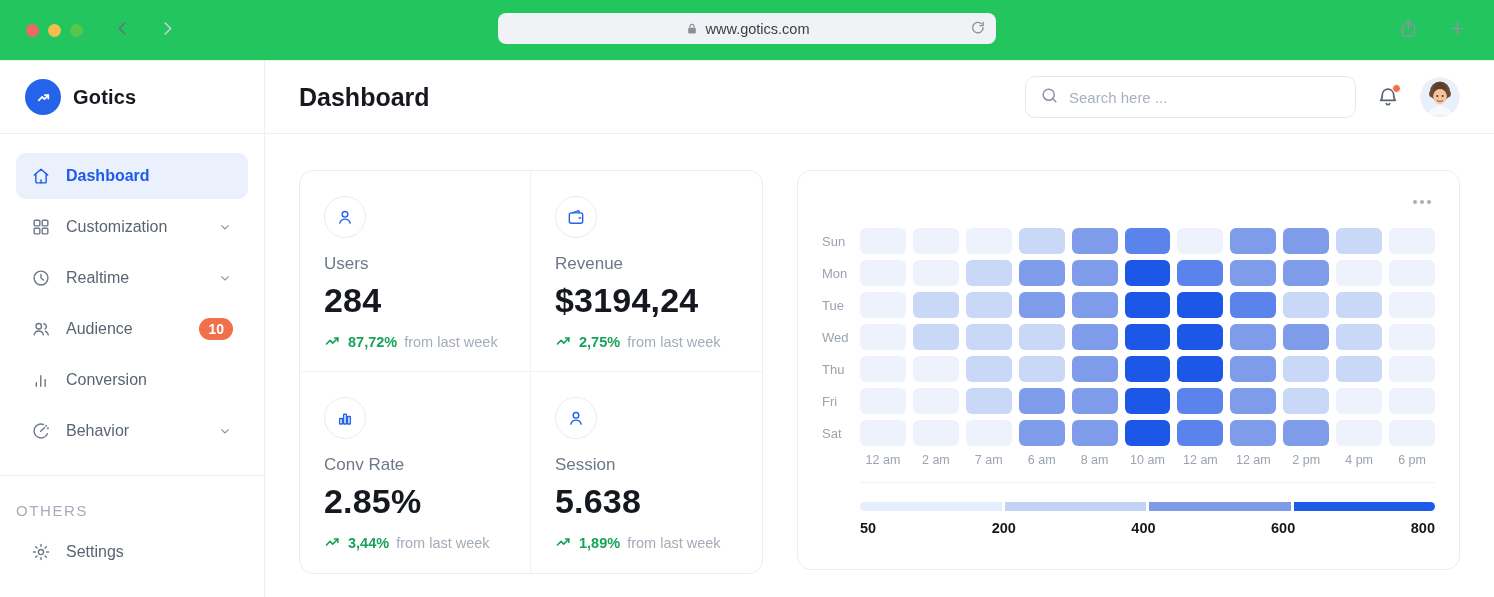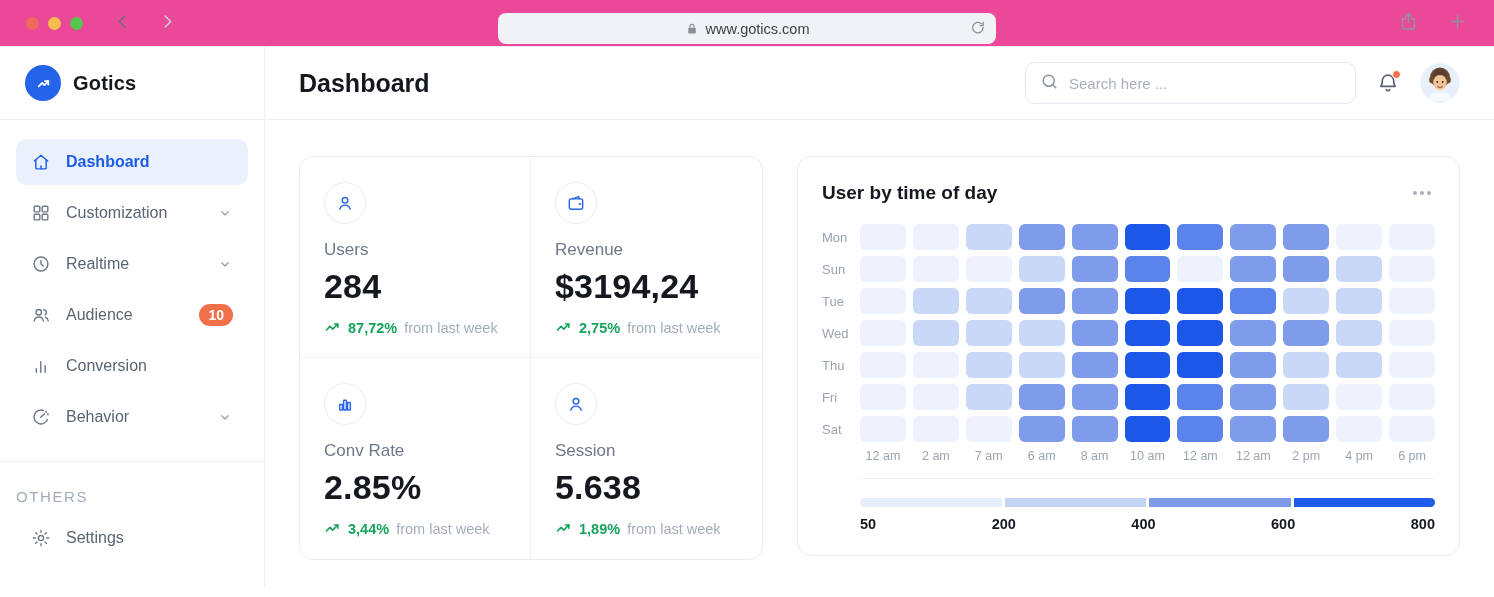--- a/index.html
+++ b/index.html
@@ -1,21 +1,21 @@
 <!DOCTYPE html>
 <html><head>
 <meta charset="utf-8">
 <style>
   * { margin:0; padding:0; box-sizing:border-box; }
   html,body { width:1494px; height:597px; overflow:hidden; background:#fff;
     font-family:"Liberation Sans", sans-serif; color:#15181E; }
 
   
-  .chrome { position:relative; height:47px; display:flex; align-items:center;
-    padding:0 26px; border-bottom:1px solid #ECEEF1; background:#ec4899; }
+  .chrome { position:relative; height:61px; display:flex; align-items:center;
+    padding:0 26px; border-bottom:1px solid #ECEEF1; background:#22c55e; }
   .lights { display:flex; gap:9px; }
   .light { width:13px; height:13px; border-radius:50%; cursor:pointer; }
   .light.red{background:#EE6A5F}.light.yellow{background:#F5BD4F}.light.green{background:#57C64F}
   .nav-arrows{display:flex; gap:26px; margin-left:30px; align-items:center;}
   .nav-arrows .back{color:#6B7077}.nav-arrows .fwd{color:#CDD0D5}
   .url-pill{position:absolute; left:50%; top:13px; transform:translateX(-50%);
     width:498px; height:31px; background:#F1F2F5; border-radius:8px;
     display:flex; align-items:center; justify-content:center; gap:7px;
     font-size:14.5px; color:#3A3F47; cursor:text;}
   .url-pill .reload{position:absolute; right:9px; top:6px; color:#8A9098;}
@@ -382,57 +382,56 @@
                 </svg>
               </span>
               <span class="delta">1,89%</span>
               <span>from last week</span>
             </div>
           </div>
         </section>
 
       <section class="card heat-card">
         <div class="heat-head">
-          <h2 class="heat-title">User by time of day</h2>
           <span class="more-btn">
               <i></i>
               <i></i>
               <i></i>
             </span>
         </div>
         <div class="hm" id="hm-rows">
             <div class="hm-row">
+              <span class="hm-day">Sun</span>
+              <span class="hm-cells">
+                <span class="hm-cell" style="background:#EDF2FC"></span>
+                <span class="hm-cell" style="background:#EDF2FC"></span>
+                <span class="hm-cell" style="background:#EDF2FC"></span>
+                <span class="hm-cell" style="background:#C9D8F6"></span>
+                <span class="hm-cell" style="background:#7E9CEA"></span>
+                <span class="hm-cell" style="background:#5B83EC"></span>
+                <span class="hm-cell" style="background:#EDF2FC"></span>
+                <span class="hm-cell" style="background:#7E9CEA"></span>
+                <span class="hm-cell" style="background:#7E9CEA"></span>
+                <span class="hm-cell" style="background:#C9D8F6"></span>
+                <span class="hm-cell" style="background:#EDF2FC"></span>
+              </span>
+            </div>
+            <div class="hm-row">
               <span class="hm-day">Mon</span>
               <span class="hm-cells">
                 <span class="hm-cell" style="background:#EDF2FC"></span>
                 <span class="hm-cell" style="background:#EDF2FC"></span>
                 <span class="hm-cell" style="background:#C9D8F6"></span>
                 <span class="hm-cell" style="background:#7E9CEA"></span>
                 <span class="hm-cell" style="background:#7E9CEA"></span>
                 <span class="hm-cell" style="background:#1D57E8"></span>
                 <span class="hm-cell" style="background:#5B83EC"></span>
                 <span class="hm-cell" style="background:#7E9CEA"></span>
                 <span class="hm-cell" style="background:#7E9CEA"></span>
                 <span class="hm-cell" style="background:#EDF2FC"></span>
-                <span class="hm-cell" style="background:#EDF2FC"></span>
-              </span>
-            </div>
-            <div class="hm-row">
-              <span class="hm-day">Sun</span>
-              <span class="hm-cells">
-                <span class="hm-cell" style="background:#EDF2FC"></span>
-                <span class="hm-cell" style="background:#EDF2FC"></span>
-                <span class="hm-cell" style="background:#EDF2FC"></span>
-                <span class="hm-cell" style="background:#C9D8F6"></span>
-                <span class="hm-cell" style="background:#7E9CEA"></span>
-                <span class="hm-cell" style="background:#5B83EC"></span>
-                <span class="hm-cell" style="background:#EDF2FC"></span>
-                <span class="hm-cell" style="background:#7E9CEA"></span>
-                <span class="hm-cell" style="background:#7E9CEA"></span>
-                <span class="hm-cell" style="background:#C9D8F6"></span>
                 <span class="hm-cell" style="background:#EDF2FC"></span>
               </span>
             </div>
             <div class="hm-row">
               <span class="hm-day">Tue</span>
               <span class="hm-cells">
                 <span class="hm-cell" style="background:#EDF2FC"></span>
                 <span class="hm-cell" style="background:#C9D8F6"></span>
                 <span class="hm-cell" style="background:#C9D8F6"></span>
                 <span class="hm-cell" style="background:#7E9CEA"></span>

